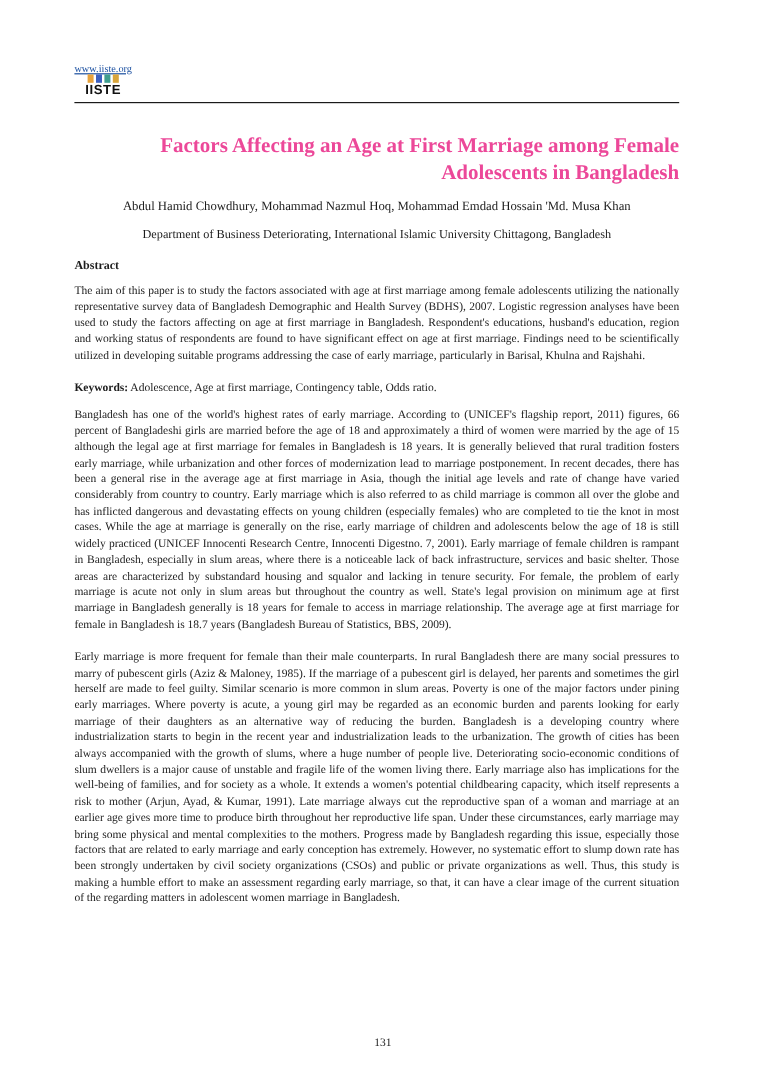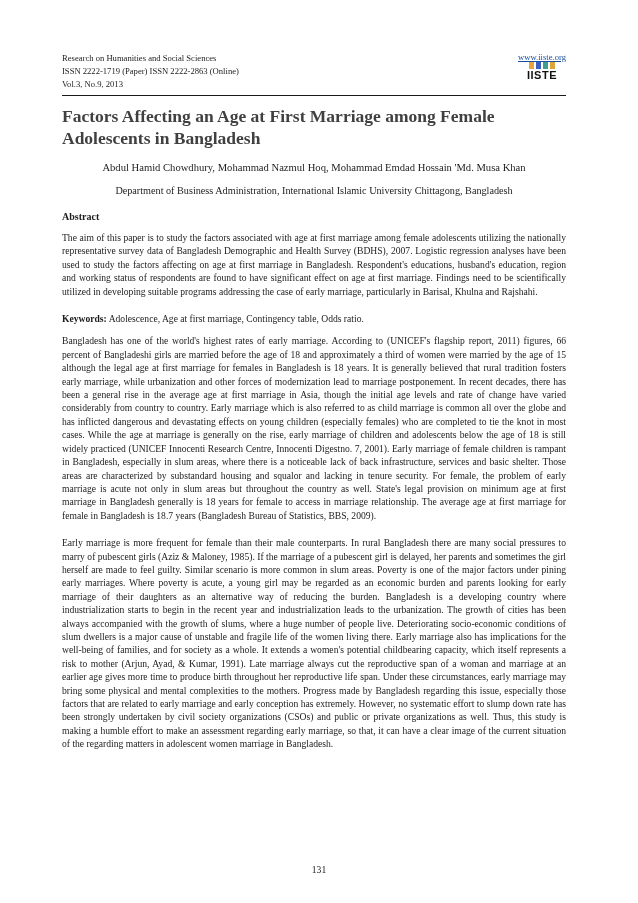--- a/index.html
+++ b/index.html
@@ -41,26 +41,26 @@
   .logo-word {
     font-family: "Liberation Sans", sans-serif;
     font-weight: 700;
     font-size: 11px;
     letter-spacing: 0.5px;
     color: #111;
     line-height: 11px;
   }
   
   .title {
-    margin-top: 9px;
-    text-align: left;
+    margin-top: 24px;
+    text-align: right;
     font-size: 17.5px;
     line-height: 22px;
     font-weight: 700;
-    color: #404040;
+    color: #ec4899;
   }
   .authors { margin-top: 13px; text-align: center; font-size: 10.6px; }
   .affiliation { margin-top: 12px; text-align: center; font-size: 10.2px; }
   
   .sec-heading { margin-top: 15px; font-size: 10px; font-weight: 700; }
   .body-par {
     margin-top: 9px;
     font-size: 9.6px;
     line-height: 13.4px;
     text-align: justify;
@@ -80,44 +80,39 @@
     color: #222;
   }
 </style>
 </head>
 <body>
 
 <div class="page">
   <div class="content">
 
     <div class="hdr">
-      <div class="hdr-left">
-        <div>Research on Humanities and Social Sciences</div>
-        <div>ISSN 2222-1719 (Paper) ISSN 2222-2863 (Online)</div>
-        <div>Vol.3, No.9, 2013</div>
-      </div>
       <div class="hdr-right">
         <span class="site-link" style="color: rgb(26, 79, 160);">www.iiste.org</span>
         <div class="logo">
           <div class="logo-bars">
             <span style="background: rgb(232, 163, 61);"></span>
               <span style="background: rgb(59, 95, 192);"></span>
               <span style="background: rgb(63, 158, 143);"></span>
               <span style="background: rgb(217, 165, 58);"></span>
           </div>
           <div class="logo-word">IISTE</div>
         </div>
       </div>
     </div>
 
     <div class="title">Factors Affecting an Age at First Marriage among Female Adolescents in Bangladesh</div>
 
     <div class="authors">Abdul Hamid Chowdhury, Mohammad Nazmul Hoq, Mohammad Emdad Hossain 'Md. Musa Khan</div>
 
-    <div class="affiliation">Department of Business Administration, International Islamic University Chittagong, Bangladesh</div>
+    <div class="affiliation">Department of Business Deteriorating, International Islamic University Chittagong, Bangladesh</div>
 
     <div class="sec-heading">Abstract</div>
 
     <div class="body-par">The aim of this paper is to study the factors associated with age at first marriage among female adolescents utilizing the nationally representative survey data of Bangladesh Demographic and Health Survey (BDHS), 2007. Logistic regression analyses have been used to study the factors affecting on age at first marriage in Bangladesh. Respondent's educations, husband's education, region and working status of respondents are found to have significant effect on age at first marriage. Findings need to be scientifically utilized in developing suitable programs addressing the case of early marriage, particularly in Barisal, Khulna and Rajshahi.</div>
 
     <div class="keywords"><b>Keywords:</b><span> Adolescence, Age at first marriage, Contingency table, Odds ratio.</span></div>
 
 
     <div class="body-par">Bangladesh has one of the world's highest rates of early marriage. According to  (UNICEF's flagship report, 2011) figures, 66 percent of Bangladeshi girls are married before the age of 18 and approximately a third of women were married by the age of 15 although the legal age at first marriage for females in Bangladesh is 18 years. It is generally believed that rural tradition fosters early marriage, while urbanization and other forces of modernization lead to marriage postponement. In recent decades, there has been a general rise in the average age at first marriage in Asia, though the initial age levels and rate of change have varied considerably from country to country. Early marriage which is also referred to as child marriage is common all over the globe and has inflicted dangerous and devastating effects on young children (especially females) who are completed to tie the knot in most cases. While the age at marriage is generally on the rise, early marriage of children and adolescents below the age of 18 is still widely practiced (UNICEF Innocenti Research Centre, Innocenti Digestno. 7, 2001). Early marriage of female children is rampant in Bangladesh, especially in slum areas, where there is a noticeable lack of back infrastructure, services and basic shelter. Those areas are characterized by substandard housing and squalor and lacking in tenure security. For female, the problem of early marriage is acute not only in slum areas but throughout the country as well. State's legal provision on minimum age at first marriage in Bangladesh generally is 18 years for female to access in marriage relationship. The average age at first marriage for female in Bangladesh is 18.7 years  (Bangladesh Bureau of Statistics, BBS, 2009).</div>
 

